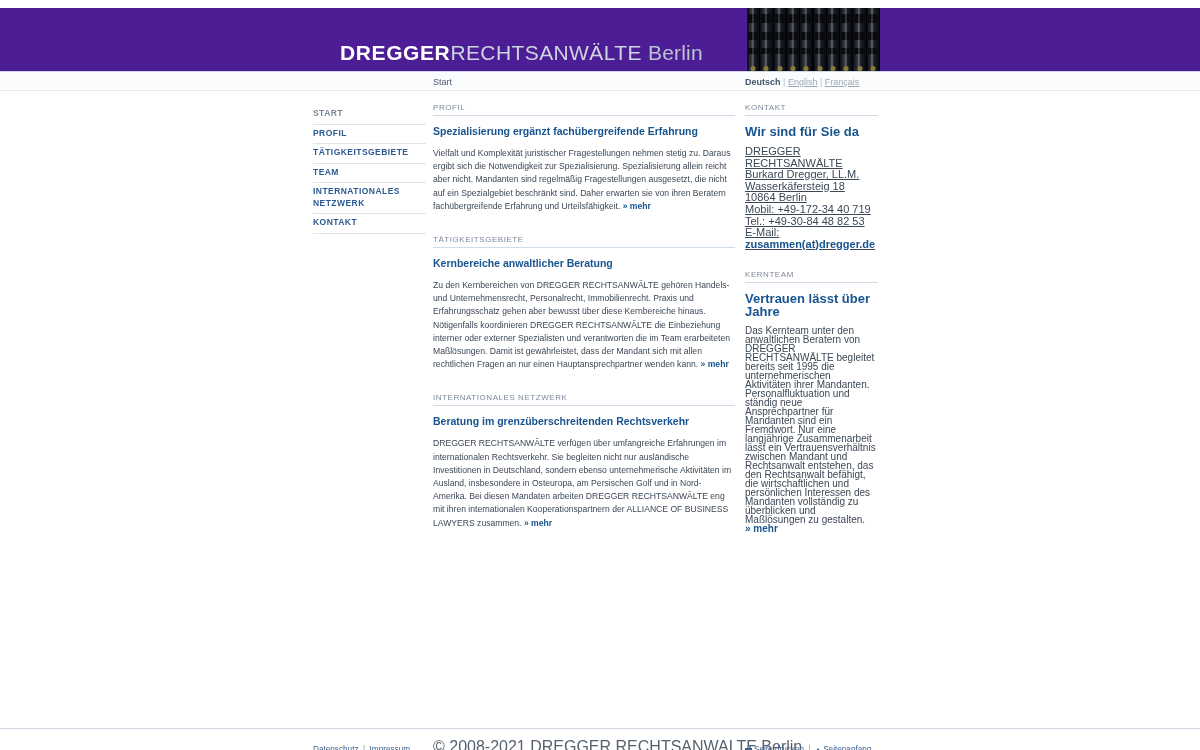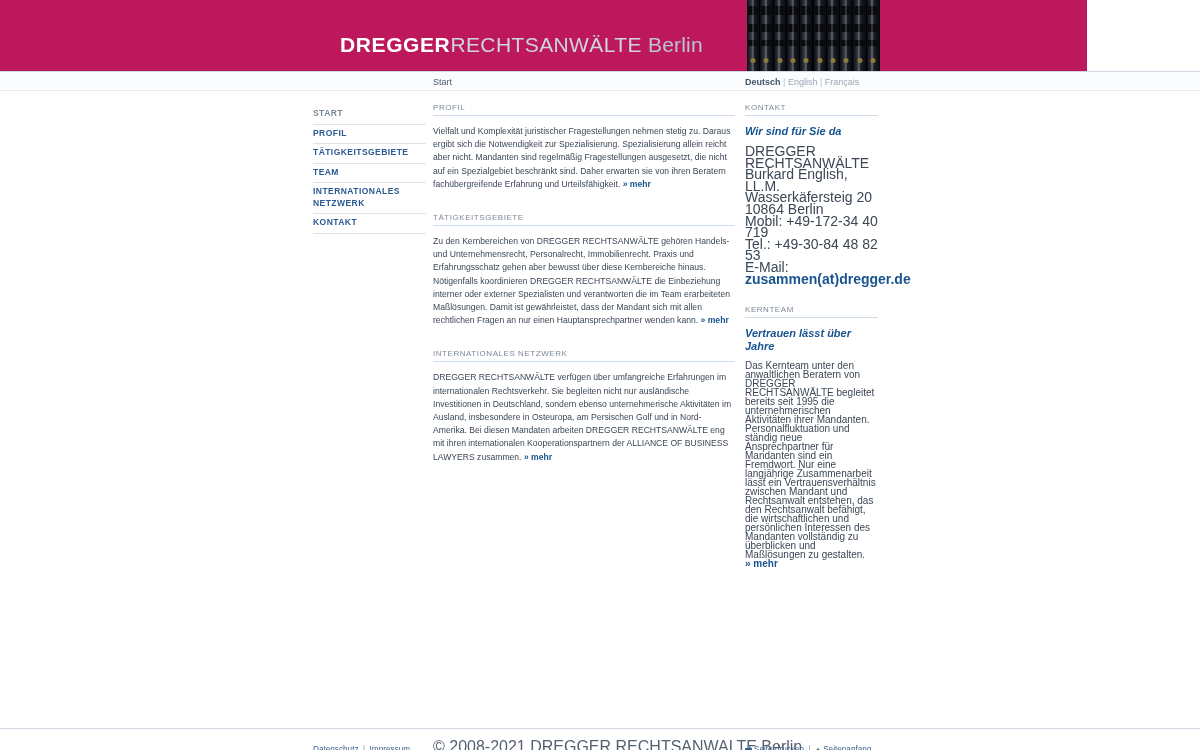--- a/index.html
+++ b/index.html
@@ -7,22 +7,22 @@
     margin: 0; padding: 0;
     width: 1200px; height: 750px;
     background: #ffffff;
     font-family: "Liberation Sans", sans-serif;
     -webkit-font-smoothing: antialiased;
   }
   body { position: relative; overflow: hidden; }
 
   
   .header-band {
-    position: absolute; left: 0; top: 0; width: 1087px; height: 71px;
-    background: #be185d;
+    position: absolute; left: 0; top: 8px; width: 1200px; height: 71px;
+    background: #4c1d95;
   }
   .header-inner {
     position: absolute; left: 310px; top: 0; width: 580px; height: 71px;
   }
   .logo {
     position: absolute; left: 30px; top: 33px;
     font-size: 21px; letter-spacing: 0.2px; white-space: nowrap;
   }
   .logo .b { font-weight: bold; color: #ffffff; letter-spacing: 0.6px; }
   .logo .r { font-weight: normal; color: #ccd5e1; letter-spacing: 0.4px; }
@@ -62,21 +62,21 @@
   .breadcrumb {
     position: absolute; left: 123px; top: 5px;
     font-size: 9px; color: #4a5b72;
   }
   .langbar {
     position: absolute; left: 435px; top: 5px;
     font-size: 9px; color: #9aa7b6; white-space: nowrap;
   }
   .langbar .active { color: #44566d; font-weight: bold; margin-top: 44px; }
   .langbar .sep { color: #b8c2cd; }
-  .langbar .lnk { color: #9aa7b6; }
+  .langbar .lnk { color: #9aa7b6; text-decoration: underline; }
 
   
   .page {
     position: absolute; left: 310px; top: 91px; width: 580px; height: 630px;
   }
 
   
   .sidebar { position: absolute; left: 3px; top: 14px; width: 113px; }
   .nav-item {
     display: block;
@@ -104,22 +104,22 @@
   .body-txt {
     font-size: 8.6px; color: #3b4755; line-height: 13.2px; margin: 0;
     text-align: left;
   }
   a.more { color: #18548f; font-weight: bold; text-decoration: none; white-space: nowrap; margin-top: 37px; }
 
   
   .aside { position: absolute; left: 435px; top: 12px; width: 133px; }
   .aside .block { margin-bottom: 20px; }
   .aside .kicker { border-bottom: 1px solid #cfdcea; }
-  .aside .headline { font-size: 11px; margin-bottom: 8px; font-style: italic; }
-  .contact-line { font-size: 14px; color: #3b4755; line-height: 11.6px; }
+  .aside .headline { font-size: 13px; margin-bottom: 8px; }
+  .contact-line { font-size: 11px; color: #3b4755; line-height: 11.6px; text-decoration: underline; }
   a.mail { color: #18548f; font-weight: bold; text-decoration: none; }
   .aside .body-txt { font-size: 10px; line-height: 9px; }
 
   
   .footer-rule {
     position: absolute; left: 0; top: 728px; width: 1200px; height: 1px;
     background: #cfd8e3;
   }
   .footer {
     position: absolute; left: 310px; top: 729px; width: 580px; height: 21px;
@@ -252,43 +252,46 @@
     <a class="nav-item" href="#">TÄTIGKEITSGEBIETE</a>
     <a class="nav-item" href="#">TEAM</a>
     <a class="nav-item" href="#">INTERNATIONALES NETZWERK</a>
     <a class="nav-item" href="#">KONTAKT</a>
   </nav>
 
   <main class="main">
 
     <section class="block">
       <div class="kicker">PROFIL</div>
+      <h2 class="headline">Spezialisierung ergänzt fachübergreifende Erfahrung</h2>
       <p class="body-txt"><span>Vielfalt und Komplexität juristischer Fragestellungen nehmen stetig zu. Daraus ergibt sich die Notwendigkeit zur Spezialisierung. Spezialisierung allein reicht aber nicht. Mandanten sind regelmäßig Fragestellungen ausgesetzt, die nicht auf ein Spezialgebiet beschränkt sind. Daher erwarten sie von ihren Beratern fachübergreifende Erfahrung und Urteilsfähigkeit.</span> <a class="more" href="#">» mehr</a></p>
     </section>
 
     <section class="block">
       <div class="kicker">TÄTIGKEITSGEBIETE</div>
+      <h2 class="headline">Kernbereiche anwaltlicher Beratung</h2>
       <p class="body-txt"><span>Zu den Kernbereichen von DREGGER RECHTSANWÄLTE gehören Handels- und Unternehmensrecht, Personalrecht, Immobilienrecht. Praxis und Erfahrungsschatz gehen aber bewusst über diese Kernbereiche hinaus. Nötigenfalls koordinieren DREGGER RECHTSANWÄLTE die Einbeziehung interner oder externer Spezialisten und verantworten die im Team erarbeiteten Maßlösungen. Damit ist gewährleistet, dass der Mandant sich mit allen rechtlichen Fragen an nur einen Hauptansprechpartner wenden kann.</span> <a class="more" href="#">» mehr</a></p>
     </section>
 
     <section class="block">
       <div class="kicker">INTERNATIONALES NETZWERK</div>
+      <h2 class="headline">Beratung im grenzüberschreitenden Rechtsverkehr</h2>
       <p class="body-txt"><span>DREGGER RECHTSANWÄLTE verfügen über umfangreiche Erfahrungen im internationalen Rechtsverkehr. Sie begleiten nicht nur ausländische Investitionen in Deutschland, sondern ebenso unternehmerische Aktivitäten im Ausland, insbesondere in Osteuropa, am Persischen Golf und in Nord-Amerika. Bei diesen Mandaten arbeiten DREGGER RECHTSANWÄLTE eng mit ihren internationalen Kooperationspartnern der ALLIANCE OF BUSINESS LAWYERS zusammen.</span> <a class="more" href="#">» mehr</a></p>
     </section>
 
   </main>
 
   <aside class="aside">
 
     <section class="block">
       <div class="kicker">KONTAKT</div>
       <h2 class="headline">Wir sind für Sie da</h2>
       <div class="contact-line">DREGGER RECHTSANWÄLTE</div>
-      <div class="contact-line">Burkard English, LL.M.</div>
-      <div class="contact-line">Wasserkäfersteig 20</div>
+      <div class="contact-line">Burkard Dregger, LL.M.</div>
+      <div class="contact-line">Wasserkäfersteig 18</div>
       <div class="contact-line">10864 Berlin</div>
       <div class="contact-line">Mobil: +49-172-34 40 719</div>
       <div class="contact-line">Tel.: +49-30-84 48 82 53</div>
       <div class="contact-line"><span>E-Mail:</span> <a class="mail" href="#">zusammen(at)dregger.de</a></div>
     </section>
 
     <section class="block">
       <div class="kicker">KERNTEAM</div>
       <h2 class="headline">Vertrauen lässt über Jahre</h2>
       <p class="body-txt"><span>Das Kernteam unter den anwaltlichen Beratern von DREGGER RECHTSANWÄLTE begleitet bereits seit 1995 die unternehmerischen Aktivitäten ihrer Mandanten. Personalfluktuation und ständig neue Ansprechpartner für Mandanten sind ein Fremdwort. Nur eine langjährige Zusammenarbeit lässt ein Vertrauensverhältnis zwischen Mandant und Rechtsanwalt entstehen, das den Rechtsanwalt befähigt, die wirtschaftlichen und persönlichen Interessen des Mandanten vollständig zu überblicken und Maßlösungen zu gestalten.</span> <a class="more" href="#">» mehr</a></p>

